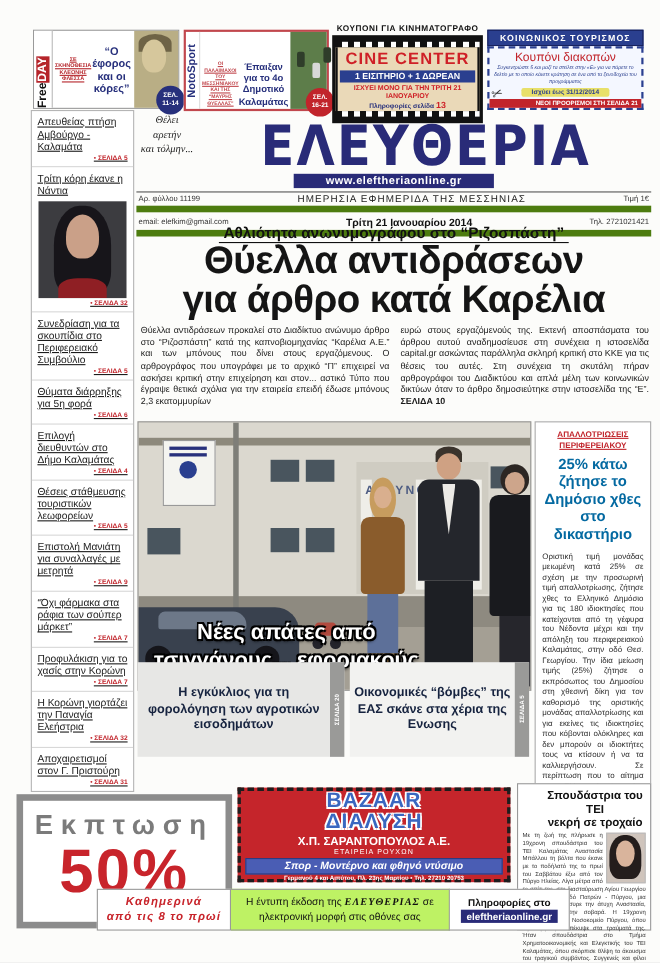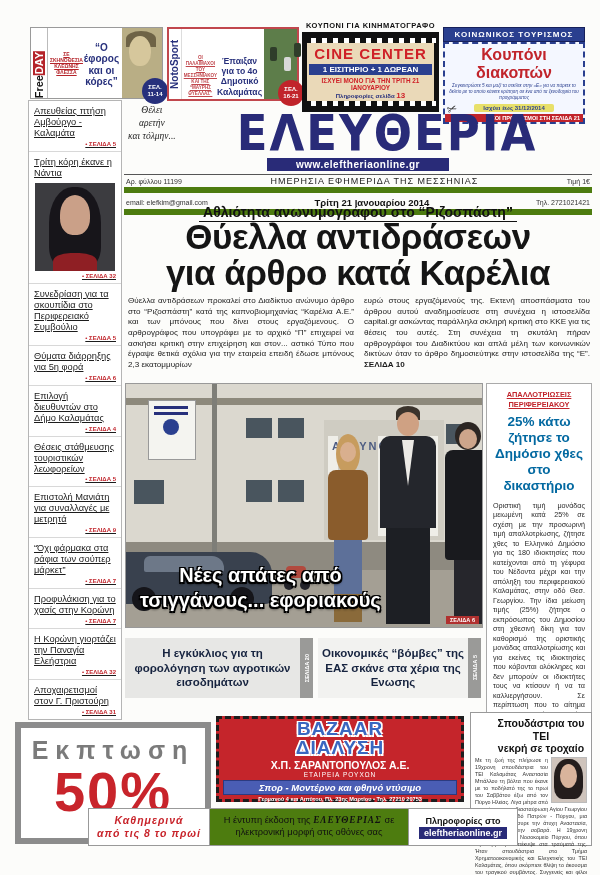--- a/index.html
+++ b/index.html
@@ -39,21 +39,21 @@
   .cine-inner{background:#ead9b8;padding:2px 2px 1px;border-left:2px solid #111;border-right:2px solid #111;}
   .cine-name{color:#cf2027;font-weight:900;font-size:15px;text-align:center;letter-spacing:1px;}
   .cine-offer{background:#2a3f8f;color:#fff;font-weight:bold;font-size:8px;text-align:center;padding:1px 0;margin:2px 0;}
   .cine-valid{color:#cf2027;font-size:6.4px;font-weight:bold;text-align:center;}
   .cine-info{font-size:6px;color:#27307c;text-align:center;font-weight:bold;}
   .cine-info b{color:#cf2027;font-size:8px;}
 
   .coupon{left:443px;top:27px;width:142px;}
   .coupon-header{background:#2a3f8f;color:#fff;font-weight:bold;font-size:8px;text-align:center;padding:2px 0;letter-spacing:1px;border:1px solid #16205a;}
   .coupon-body{border:2px dashed #2a3f8f;background:#f4f7ff;padding:2px 3px 0;position:relative;}
-  .coupon-title{color:#c1242b;font-weight:700;font-size:16px;text-align:center;}
+  .coupon-title{color:#c1242b;font-weight:400;font-size:11px;text-align:center;}
   .coupon-text{color:#2a3f8f;font-size:4.6px;text-align:center;line-height:1.35;margin-top:1px;font-style:italic;}
   .coupon-valid{background:#e8e06a;color:#2a3f8f;font-size:6px;font-weight:bold;text-align:center;width:80px;margin:2px auto 2px;border-radius:2px;padding:1px 0;}
   .coupon-footer{background:#c1242b;color:#fff;font-size:5.6px;font-weight:bold;text-align:right;padding:1px 3px;margin:0 -3px;}
   .scissors{position:absolute;left:2px;bottom:6px;font-size:12px;color:#333;transform:rotate(-20deg);}
 
   
   .masthead{left:124px;top:100px;width:468px;}
   .slogan{position:absolute;left:4px;top:4px;font-family:"Liberation Serif",serif;font-style:italic;font-size:9.5px;color:#222;line-height:1.35;text-align:center;}
   .logo{text-align:center;padding-left:58px;font-family:"DejaVu Sans",sans-serif;font-weight:900;
         font-size:45px;color:#292b78;letter-spacing:2px;transform:scaleY(1.12);transform-origin:top;line-height:60px;}
@@ -111,21 +111,21 @@
   .photo-tag{position:absolute;right:3px;bottom:3px;background:#b0302f;color:#fff;font-size:5.6px;font-weight:bold;padding:1px 4px;}
 
   
   .rightcol{left:486px;top:383px;width:106px;border:1px solid #aaa;background:#fff;padding:6px 6px 5px;box-sizing:border-box;}
   .rc-kicker{color:#c1242b;font-size:7.4px;font-weight:bold;text-align:center;text-decoration:underline;line-height:1.3;}
   .rc-title{font-size:13.5px;font-weight:bold;text-align:center;color:#0369a1;line-height:1.18;margin:5px 0 7px;}
   .rc-body{font-size:7.2px;line-height:1.32;text-align:justify;color:#2a2a2a;}
   .rc-page{font-weight:bold;}
 
   
-  .teaser{top:638px;height:60px;background:#e7e7e5;display:flex;}
+  .teaser{top:602px;height:86px;background:#e7e7e5;display:flex;}
   .teaser1{left:125px;width:188px;}
   .teaser2{left:318px;width:163px;background:#f2f2f0;}
   .tz-text{flex:1;display:flex;align-items:center;justify-content:center;font-size:11.5px;font-weight:bold;color:#16233f;text-align:center;line-height:1.3;padding:0 4px;}
   .tz-tab{width:13px;background:#9a9a98;display:flex;align-items:center;justify-content:center;}
   .tz-tab span{font-size:5.6px;color:#fff;}
 
   
   .discount{left:15px;top:722px;width:196px;height:122px;border:6px solid #8c8c8c;background:#fff;box-sizing:border-box;text-align:center;position:absolute;}
   .disc-word{color:#7b7b7b;font-weight:bold;font-size:25px;letter-spacing:7px;margin-top:8px;}
   .disc-pct{color:#c8242b;font-weight:900;font-size:56px;line-height:.95;letter-spacing:2px;text-align:center;}
@@ -141,21 +141,21 @@
 
   .tei{left:470px;top:712px;width:122px;height:134px;border:1px solid #999;background:#fff;box-sizing:border-box;padding:4px;position:absolute;}
   .tei-title{font-weight:bold;font-size:10.5px;color:#111;text-align:center;line-height:1.2;margin-left:20px;}
   .tei-photo{float:right;width:34px;height:44px;background:#cfc4bc;margin:2px 0 2px 3px;position:relative;border:1px solid #bbb;}
   .tei-hair{position:absolute;left:2px;top:1px;width:29px;height:40px;background:#241d1c;border-radius:45% 45% 30% 30%;}
   .tei-face{position:absolute;left:8px;top:6px;width:17px;height:24px;background:#d9b49c;border-radius:50%;}
   .tei-body{font-size:5.4px;line-height:1.3;text-align:justify;color:#333;margin-top:2px;}
 
   .bbar{left:88px;top:808px;height:38px;position:absolute;display:flex;align-items:stretch;}
   .bbar-left{border:1px solid #999;background:#fff;width:120px;display:flex;flex-direction:column;align-items:center;justify-content:center;color:#c8242b;font-weight:bold;font-style:italic;font-size:10.5px;letter-spacing:1px;line-height:1.2;}
-  .bbar-mid{border:1px solid #999;border-left:none;background:#4d7c0f;width:190px;display:flex;align-items:center;justify-content:center;font-size:9.3px;color:#111;text-align:center;line-height:1.25;padding:0 4px;}
+  .bbar-mid{border:1px solid #999;border-left:none;background:#bef264;width:190px;display:flex;align-items:center;justify-content:center;font-size:9.3px;color:#111;text-align:center;line-height:1.25;padding:0 4px;}
   .bbar-mid .brand{font-family:"Liberation Serif",serif;font-style:italic;font-weight:bold;letter-spacing:1px;}
   .bbar-right{border:1px solid #999;border-left:none;background:#fff;width:108px;display:flex;flex-direction:column;align-items:center;justify-content:center;}
   .bbar-info{font-weight:bold;color:#111;font-size:9px;}
   .bbar-site{background:#292b78;color:#fff;font-weight:bold;font-size:9px;padding:1px 5px;margin-top:1px;}
 </style>
 </head>
 <body>
 
 <div class="page">
 

